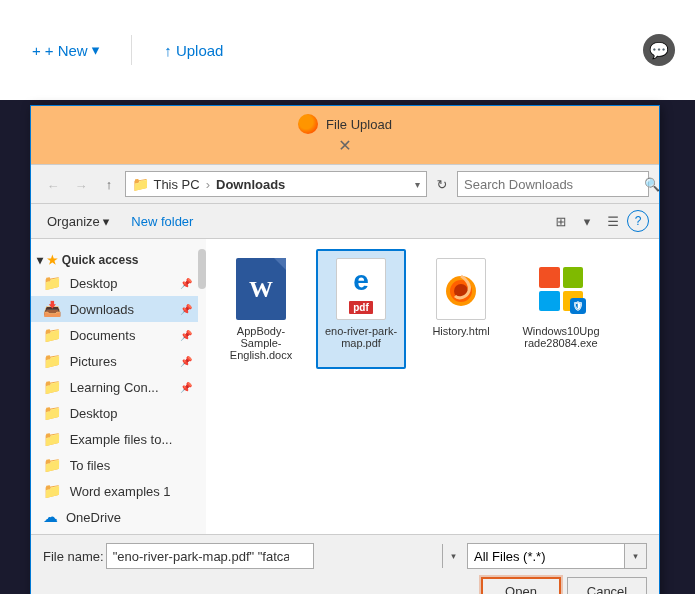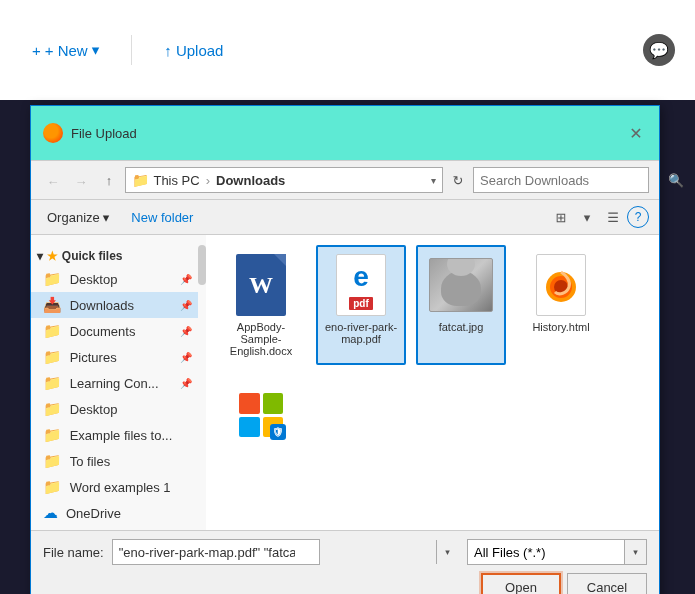--- a/index.html
+++ b/index.html
@@ -53,26 +53,27 @@
       position: absolute;
       top: 105px;
       left: 30px;
       width: 630px;
       background: #f0f0f0;
       border: 1px solid #0078d4;
       box-shadow: 2px 2px 10px rgba(0,0,0,0.4);
     }
 
     .dialog-titlebar {
-      background: #5eead4;
+      background: #fdba74;
       border-bottom: 1px solid #ccc;
-      padding: 16px 12px;
+      padding: 8px 12px;
       display: flex;
       align-items: center;
       justify-content: space-between;
+      flex-direction: column;
     }
     .dialog-title {
       font-size: 13px;
       font-weight: normal;
       color: #333;
       display: flex;
       align-items: center;
       gap: 8px;
     }
     .firefox-icon {
@@ -154,22 +155,22 @@
       display: flex; align-items: center; justify-content: center;
     }
 
     .search-box {
       height: 26px;
       border: 1px solid #aaa;
       background: white;
       display: flex;
       align-items: center;
       padding: 0 6px;
-      gap: 12px;
-      width: 176px;
+      gap: 4px;
+      width: 192px;
     }
     .search-input {
       border: none;
       outline: none;
       font-size: 13px;
       color: #aaa;
       flex: 1;
       background: transparent;
     }
     .search-icon { color: #666; font-size: 13px; }
@@ -316,21 +317,21 @@
 
     
     .dialog-bottom {
       background: #f0f0f0;
       padding: 8px 12px;
       border-top: 1px solid #ccc;
     }
     .filename-row {
       display: flex;
       align-items: center;
-      gap: 8px;
+      gap: 2px;
       margin-bottom: 8px;
     }
     .filename-label {
       font-size: 13px;
       color: #333;
       white-space: nowrap;
     }
     .filename-input {
       flex: 1;
       height: 26px;
@@ -500,21 +501,21 @@
   </div>
 
   <div class="dialog-main">
 
     <div class="sidebar-container">
       <div class="sidebar">
 
         <div class="sidebar-section-header">
           <span>▾</span>
           <span style="color:#ffa500;">★</span>
-          <span>Quick files</span>
+          <span>Quick access</span>
         </div>
 
         <div class="sidebar-item">
           <span style="color:#f0b429;font-size:15px;">📁</span>
           <span>Desktop</span>
           <span class="pin-icon">📌</span>
         </div>
 
         <div class="sidebar-item active">
           <span style="color:#0078d4;font-size:15px;">📥</span>
@@ -587,31 +588,20 @@
       <div class="file-item selected">
         <div class="file-icon-area">
           <div style="width:50px;height:62px;background:white;border:1px solid #ccc;border-radius:2px;display:flex;flex-direction:column;align-items:center;justify-content:center;gap:4px;">
             <span style="font-size:28px;color:#0078d4;font-weight:bold;">e</span>
             <div style="background:#d32f2f;color:white;font-size:10px;font-weight:bold;padding:1px 4px;border-radius:1px;">pdf</div>
           </div>
         </div>
         <span class="file-label">eno-river-park-map.pdf</span>
       </div>
 
-      <div class="file-item selected">
-        <div class="file-icon-area">
-          <div style="width:64px;height:54px;background:linear-gradient(135deg,#a0a0a0,#c8c8c8,#787878);border:1px solid #999;border-radius:2px;position:relative;overflow:hidden;">
-
-            <div style="position:absolute;bottom:5px;left:50%;transform:translateX(-50%);width:40px;height:35px;background:#9e9e9e;border-radius:50% 50% 40% 40%;"></div>
-            <div style="position:absolute;bottom:35px;left:50%;transform:translateX(-50%);width:28px;height:24px;background:#bdbdbd;border-radius:50%;"></div>
-
-          </div>
-        </div>
-        <span class="file-label">fatcat.jpg</span>
-      </div>
 
       <div class="file-item">
         <div class="file-icon-area">
           <div style="width:50px;height:62px;background:white;border:1px solid #ccc;border-radius:2px;display:flex;align-items:center;justify-content:center;position:relative;">
 
             <svg width="40" height="44" viewBox="0 0 40 44">
               <circle cx="20" cy="24" r="15" fill="#ff9500"></circle>
               <circle cx="20" cy="24" r="11" fill="#ff6000"></circle>
               <circle cx="20" cy="24" r="7" fill="#c03000"></circle>
               <path d="M20 9 C25 12 30 18 28 24 C26 30 18 33 14 29" fill="none" stroke="#ffc080" stroke-width="3"></path>
@@ -627,20 +617,21 @@
             <div class="win-grid">
               <div class="win-cell" style="background:#f25022;"></div>
               <div class="win-cell" style="background:#7fba00;"></div>
               <div class="win-cell" style="background:#00a4ef;"></div>
               <div class="win-cell" style="background:#ffb900;"></div>
             </div>
 
             <div style="position:absolute;bottom:2px;right:2px;width:16px;height:16px;background:#0078d4;border-radius:3px;display:flex;align-items:center;justify-content:center;color:white;font-size:9px;font-weight:bold;">🛡</div>
           </div>
         </div>
+        <span class="file-label">Windows10Upgrade28084.exe</span>
       </div>
 
     </div>
   </div>
 
   <div class="dialog-bottom">
     <div class="filename-row">
       <label class="filename-label">File name:</label>
       <div class="filename-wrapper">
         <input class="filename-input" type="text" value="&quot;eno-river-park-map.pdf&quot; &quot;fatcat.jpg&quot;" style="">

